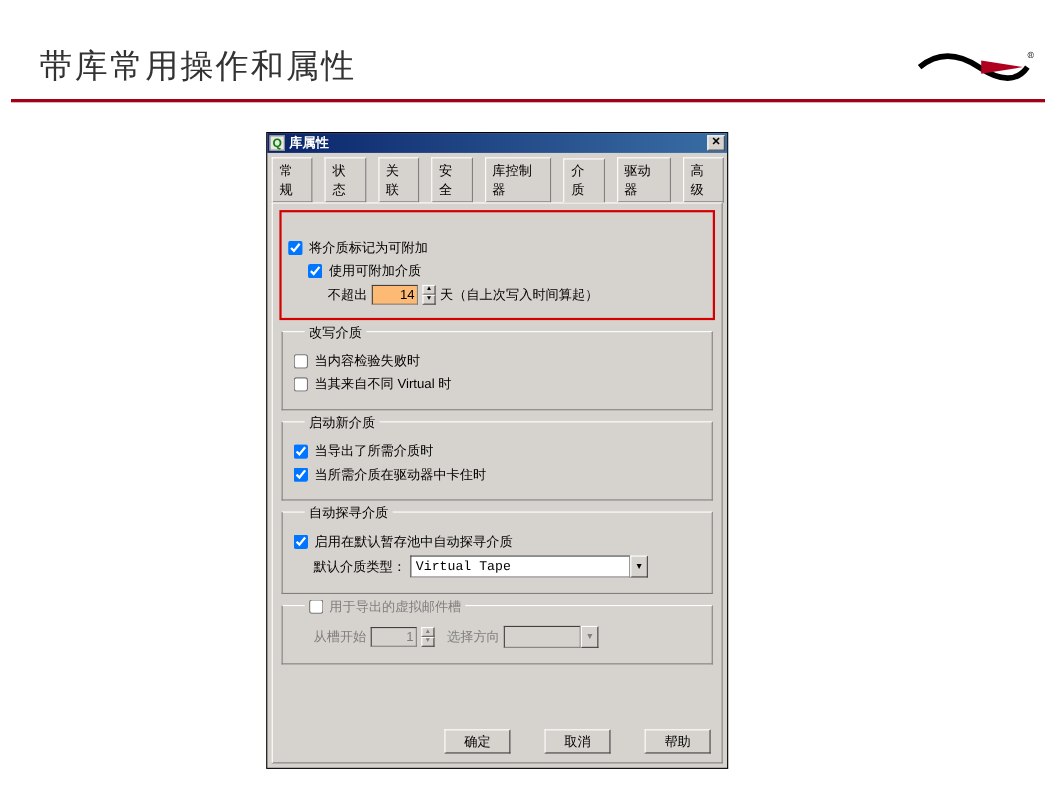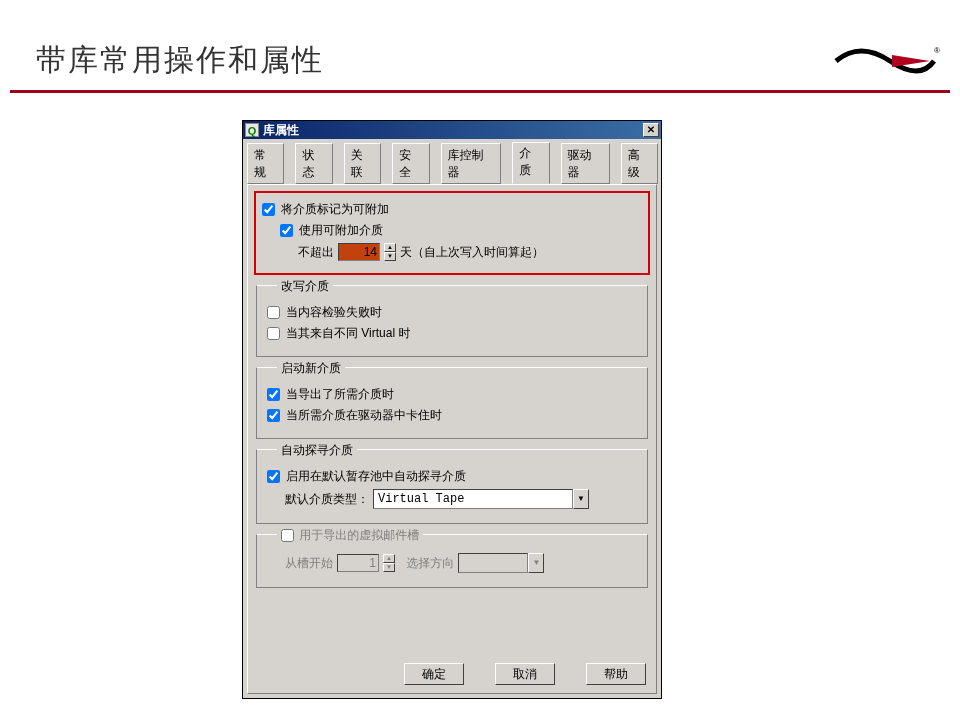--- a/index.html
+++ b/index.html
@@ -86,20 +86,21 @@
     font-weight: bold;
     text-align: center;
     line-height: 12px;
     margin-right: 2px;
   }
 
   .tabbar {
     display: flex;
     padding: 4px 4px 0 4px;
     gap: 12px;
+    align-items: flex-end;
   }
   .tab {
     padding: 3px 6px 2px 6px;
     border: 1px solid #808080;
     border-top-color: #fff;
     border-left-color: #fff;
     border-bottom: 1px solid #808080;
     background: #d6d3ce;
     font-size: 12px;
     position: relative;
@@ -118,21 +119,21 @@
     border-top-color: #fff;
     border-left-color: #fff;
     margin: 0 4px 4px 4px;
     padding: 6px 6px 50px 6px;
     position: relative;
     min-height: 510px;
   }
 
   .red-box {
     border: 2px solid #d40000;
-    padding: 4px 6px 8px 6px;
+    padding: 20px 6px 8px 6px;
     margin-bottom: 6px;
   }
 
   .groupbox {
     border: 1px solid #808080;
     border-top-color: #fff;
     border-left-color: #808080;
     position: relative;
     margin: 10px 2px 6px 2px;
     padding: 14px 10px 10px 10px;
@@ -162,21 +163,21 @@
     margin: 0 2px 0 0;
   }
   .disabled, .disabled * { color: #808080; }
 
   .num-input {
     width: 42px;
     height: 18px;
     border: 1px solid #808080;
     border-top-color: #404040;
     border-left-color: #404040;
-    background: #c2410c;
+    background: #fdba74;
     text-align: right;
     font-family: inherit;
     font-size: 12px;
     padding: 0 2px;
   }
   .num-input.disabled-input { background: #d6d3ce; color:#808080; }
   .spinner {
     display: inline-flex;
     flex-direction: column;
     vertical-align: middle;

